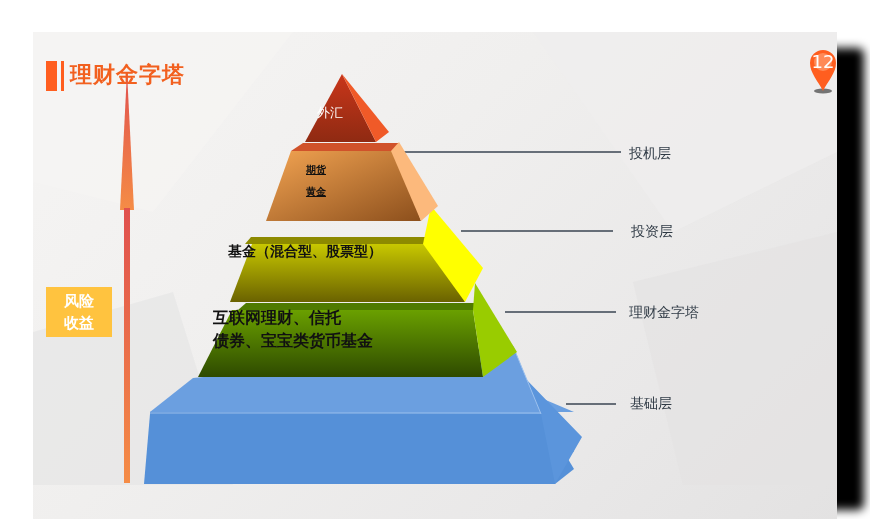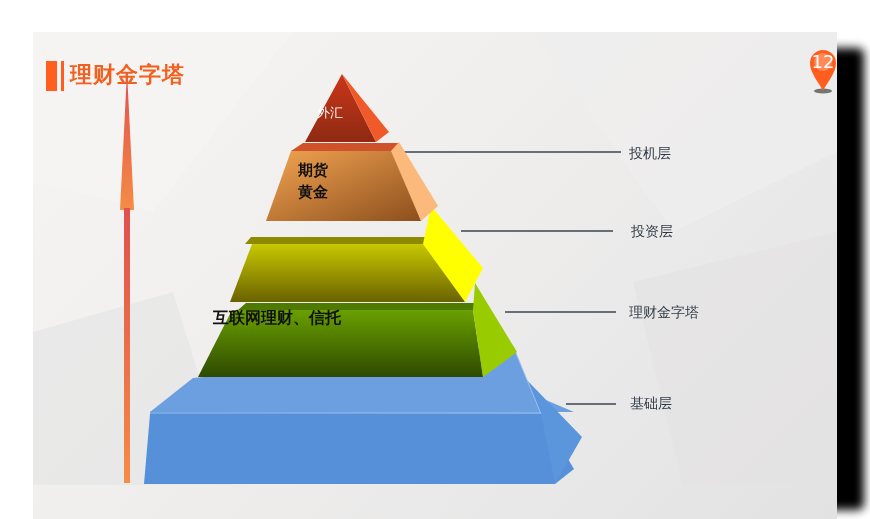--- a/index.html
+++ b/index.html
@@ -112,28 +112,34 @@
       <polygon points="358,119 366,110 405,174 388,189" fill="#fcb97c"></polygon>
     </g>
 
     <g>
       <polygon points="309,42 272,110 343,110" fill="url(#t1)"></polygon>
       <polygon points="309,42 343,110 356,100" fill="#f05a28"></polygon>
     </g>
   </svg>
 
   <div class="ptext" style="left:284px; top:72px; width:50px; font-size:13px; color:#fff; font-weight:normal;">外汇</div>
-  <div class="ptext" style="left:265px; top:127px; width:80px; font-size:15px; line-height:22px;">
+  <div class="ptext" style="left:273px; top:127px; width:80px; font-size:10px; line-height:22px;text-decoration:underline;">
     <div>期货</div>
     <div>黄金</div>
   </div>
   <div class="ptext" style="left:195px; top:209px; width:230px; font-size:14px; line-height:21px;">
+    <div>基金（混合型、股票型）</div>
   </div>
   <div class="ptext" style="left:180px; top:274px; width:260px; font-size:16px; line-height:23px;">
     <div style="padding-right:8px;">互联网理财、信托</div>
+    <div>债券、宝宝类货币基金</div>
   </div>
 
+  <div class="risk-box">
+    <div class="risk-line" style="margin-top:3px;">风险</div>
+    <div class="risk-line">收益</div>
+  </div>
 
   <div class="layer-label" style="left:596px; top:108px;">投机层</div>
   <div class="layer-label" style="left:598px; top:186px;">投资层</div>
   <div class="layer-label" style="left:596px; top:267px;">理财金字塔</div>
   <div class="layer-label" style="left:597px; top:358px;">基础层</div>
 </div>
 
 </body></html>

